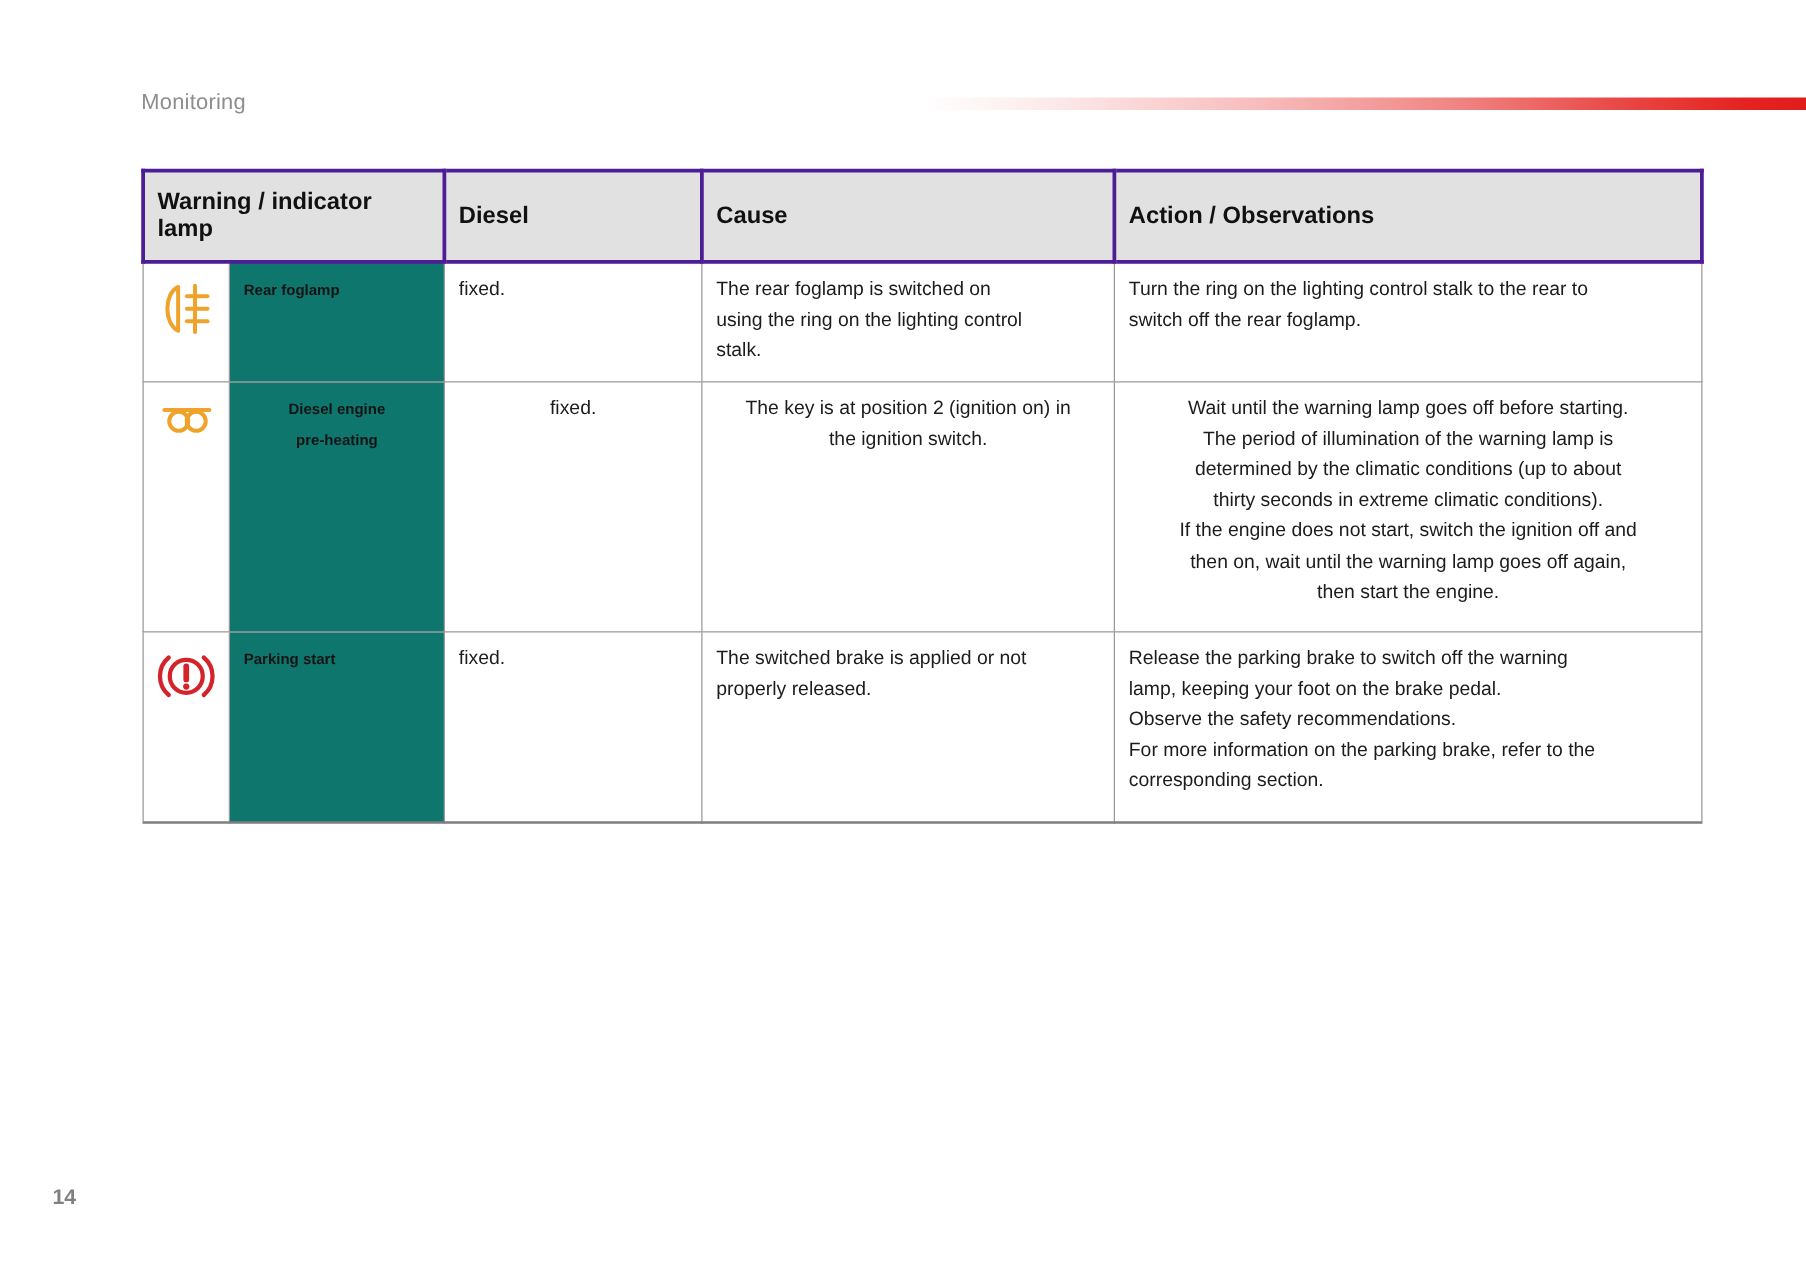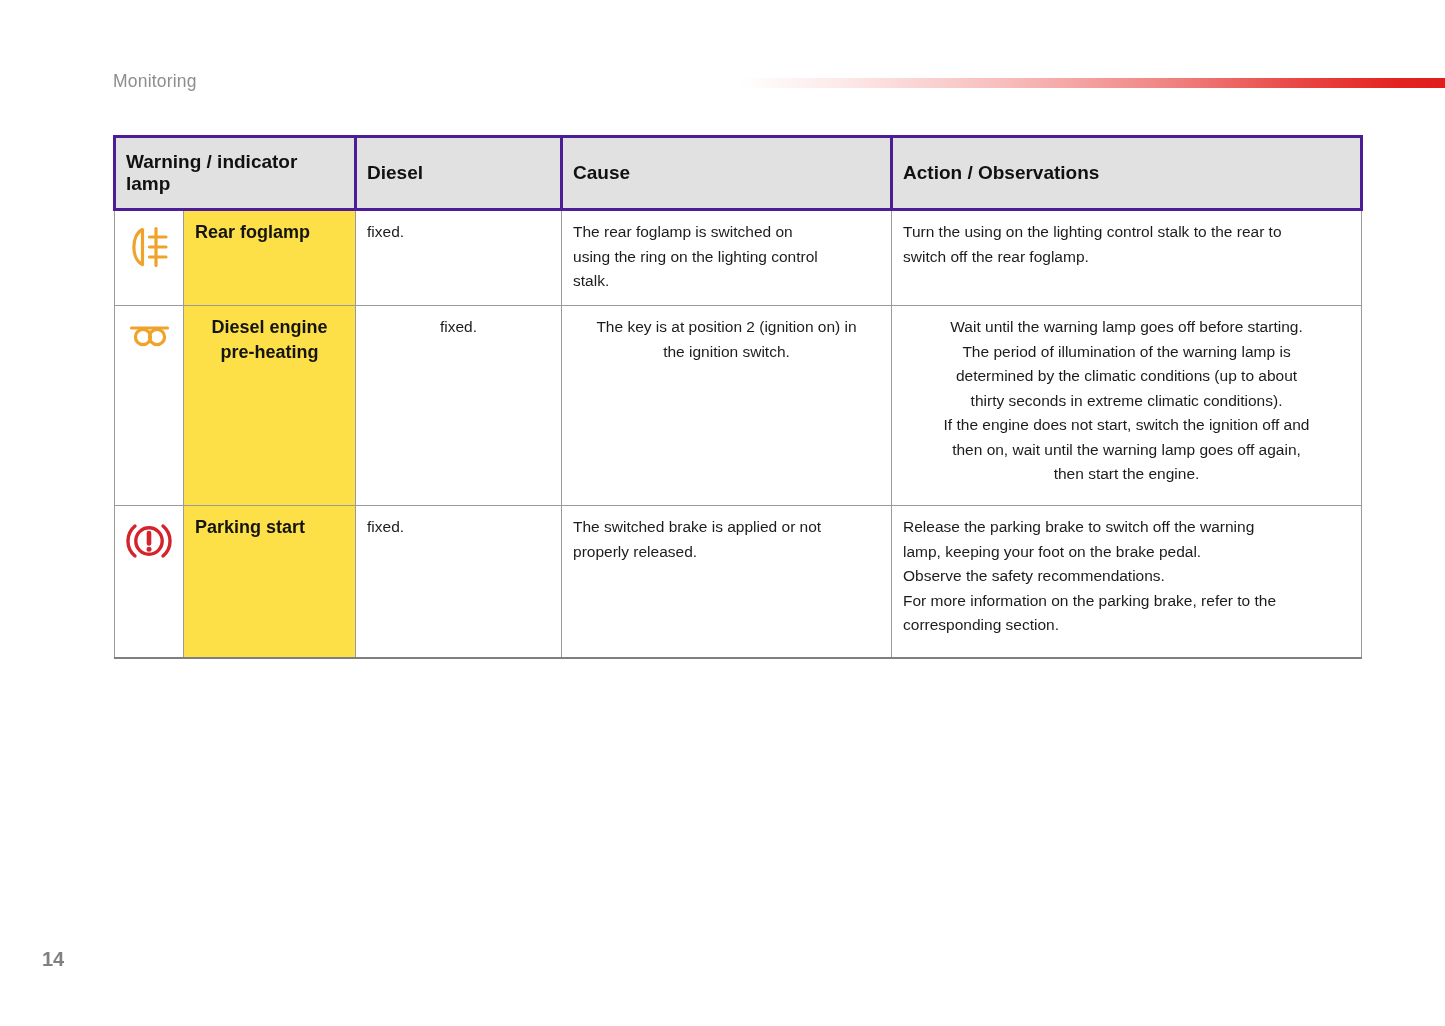--- a/index.html
+++ b/index.html
@@ -68,34 +68,34 @@
     color: #1c1c1c;
     white-space: pre-line;
   }
   .lamp-table td.icon-cell {
     background: #ffffff;
     text-align: center;
     padding: 15px 4px 4px 4px;
     white-space: normal;
   }
   .lamp-table td.name-cell {
-    background: #fde047;
+    background: #0f766e;
     font-weight: bold;
-    font-size: 18px;
+    font-size: 12px;
     color: #141414;
   }
   tr.row-0 { height: 96px; }
   tr.row-1 { height: 200px; text-align: center; }
   tr.row-2 { height: 152px; }
   tr.row-2 td.icon-cell { padding-top: 12px; }
   .page-number {
     position: absolute;
     left: 42px;
     top: 948px;
-    font-size: 20px;
+    font-size: 17px;
     font-weight: bold;
     color: #808080;
   }
 </style>
 </head>
 <body>
 
 <div class="page">
 
   <span class="section-title">Monitoring</span>
@@ -127,21 +127,21 @@
             <line x1="22.5" y1="11" x2="39" y2="11"></line>
             <line x1="22.5" y1="21" x2="39" y2="21"></line>
             <line x1="22.5" y1="31" x2="39" y2="31"></line>
           </svg>
         </td>
         <td class="name-cell">Rear foglamp</td>
         <td>fixed.</td>
         <td>The rear foglamp is switched on
 using the ring on the lighting control
 stalk.</td>
-        <td>Turn the using on the lighting control stalk to the rear to
+        <td>Turn the ring on the lighting control stalk to the rear to
 switch off the rear foglamp.</td>
       </tr>
 
       <tr class="row-1">
         <td class="icon-cell">
           <svg width="41" height="31" viewBox="0 0 41 31" fill="none" stroke="#EFA32B" stroke-width="3.2" stroke-linecap="round">
             <line x1="2.5" y1="7" x2="38.5" y2="7"></line>
             <circle cx="14" cy="16" r="7.6"></circle>
             <circle cx="28" cy="16" r="7.6"></circle>
           </svg>

